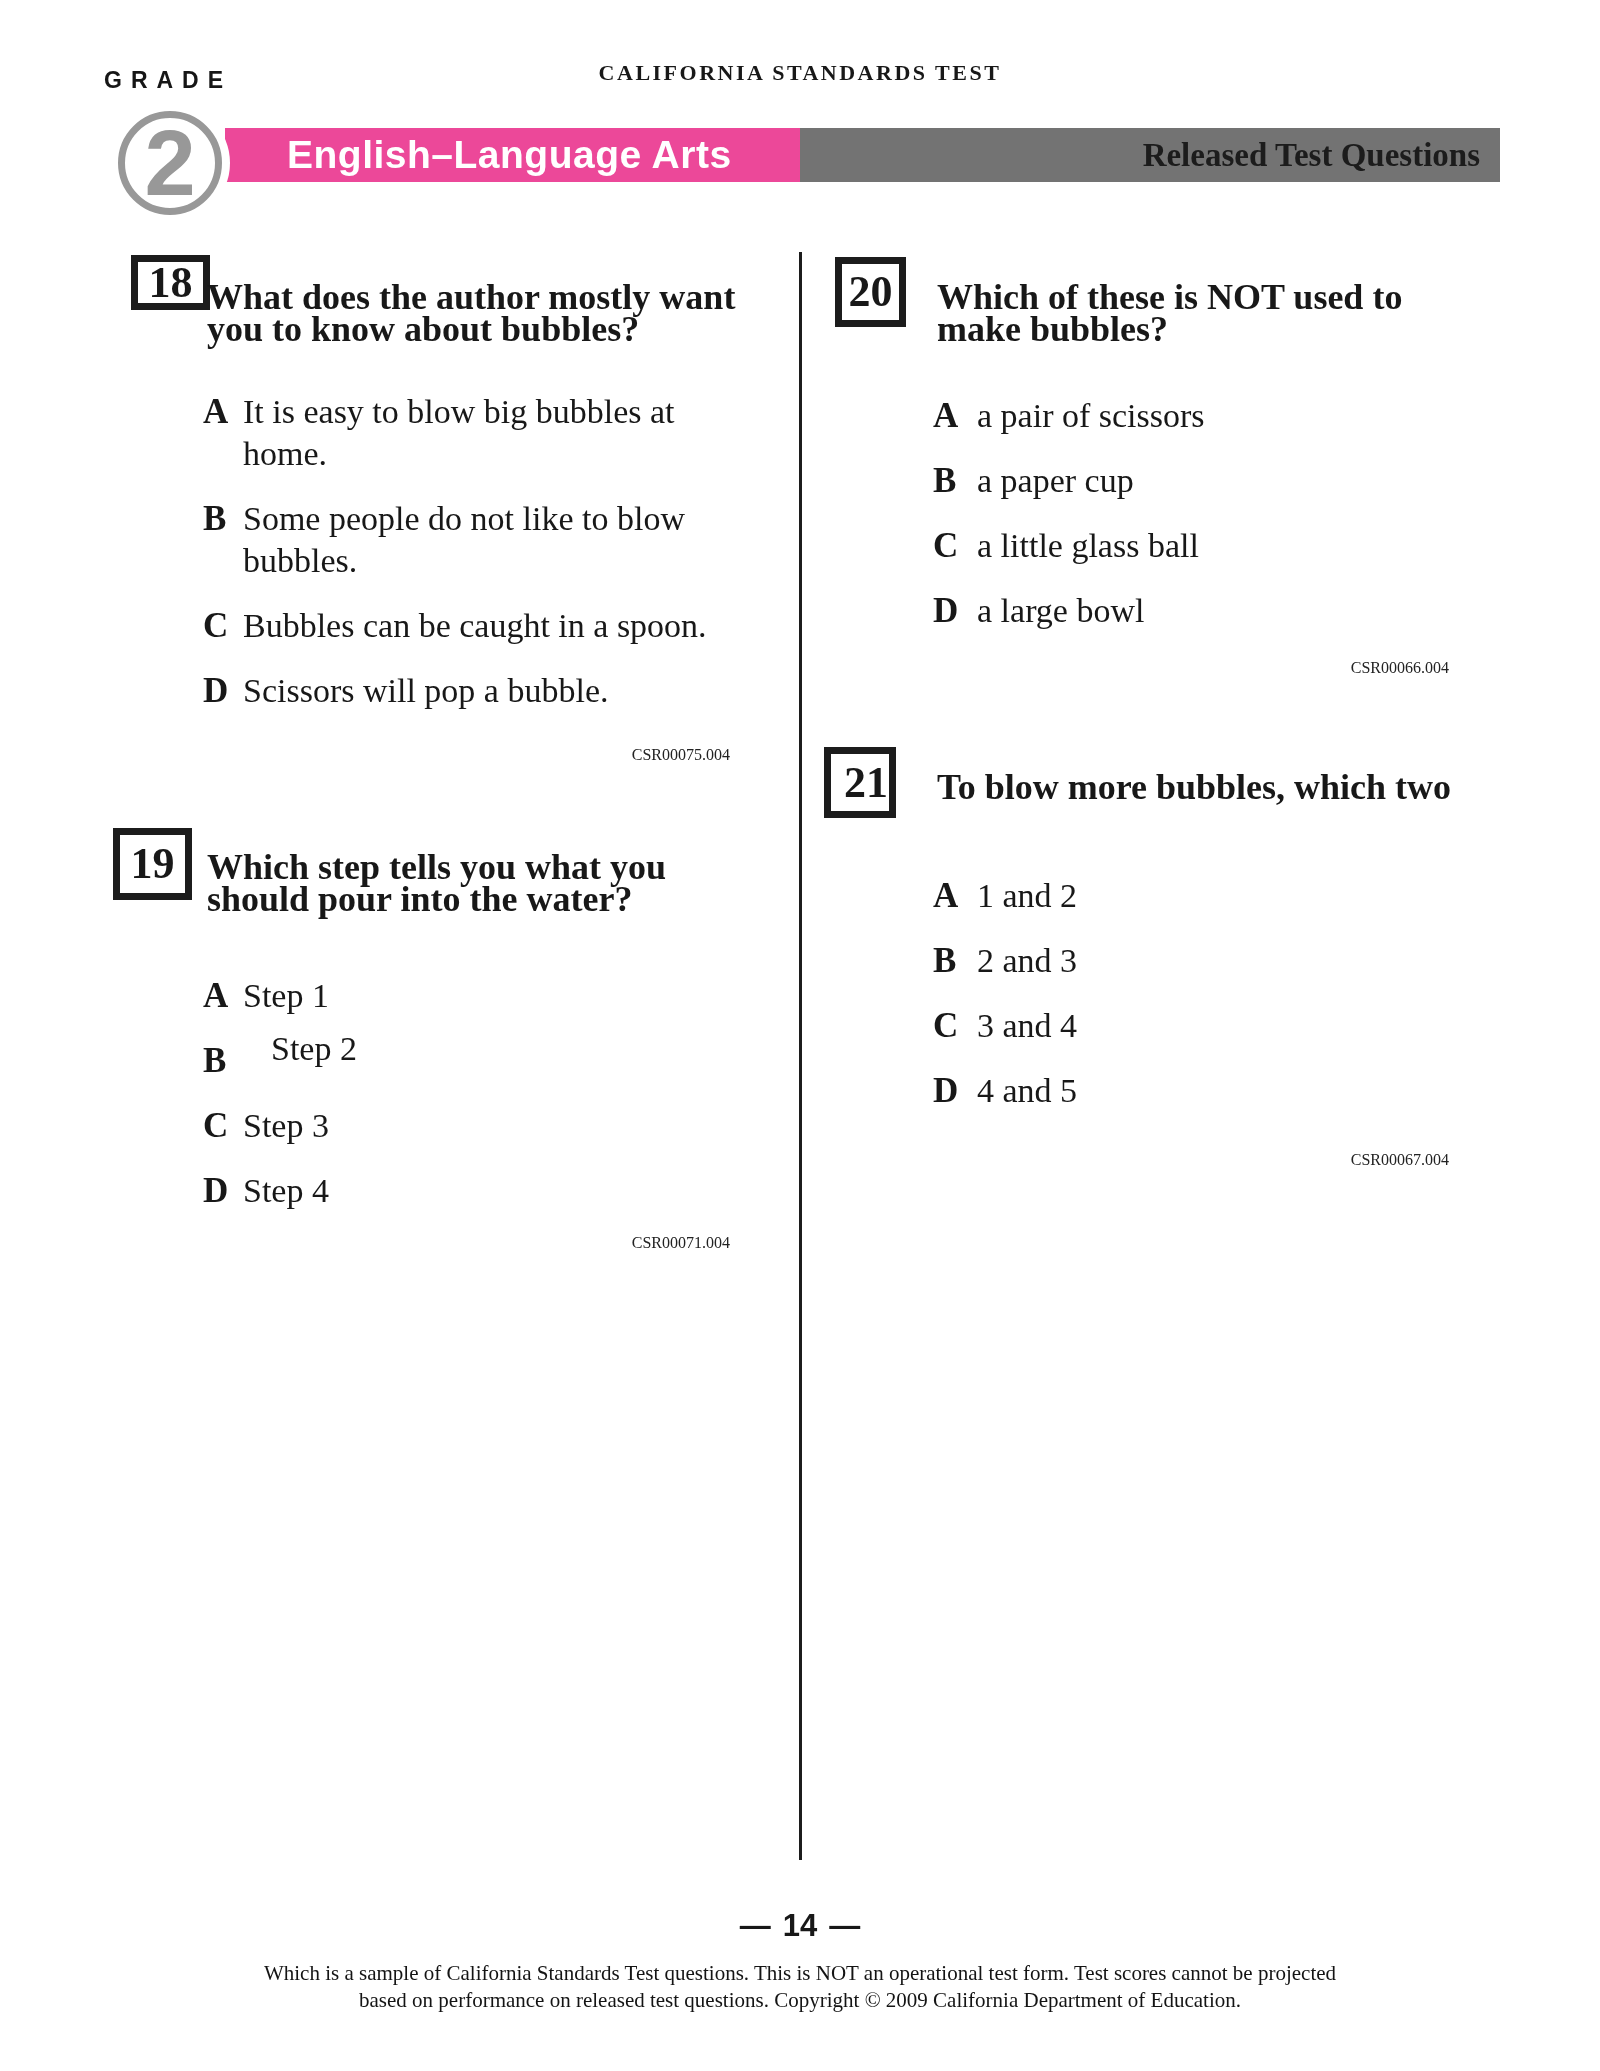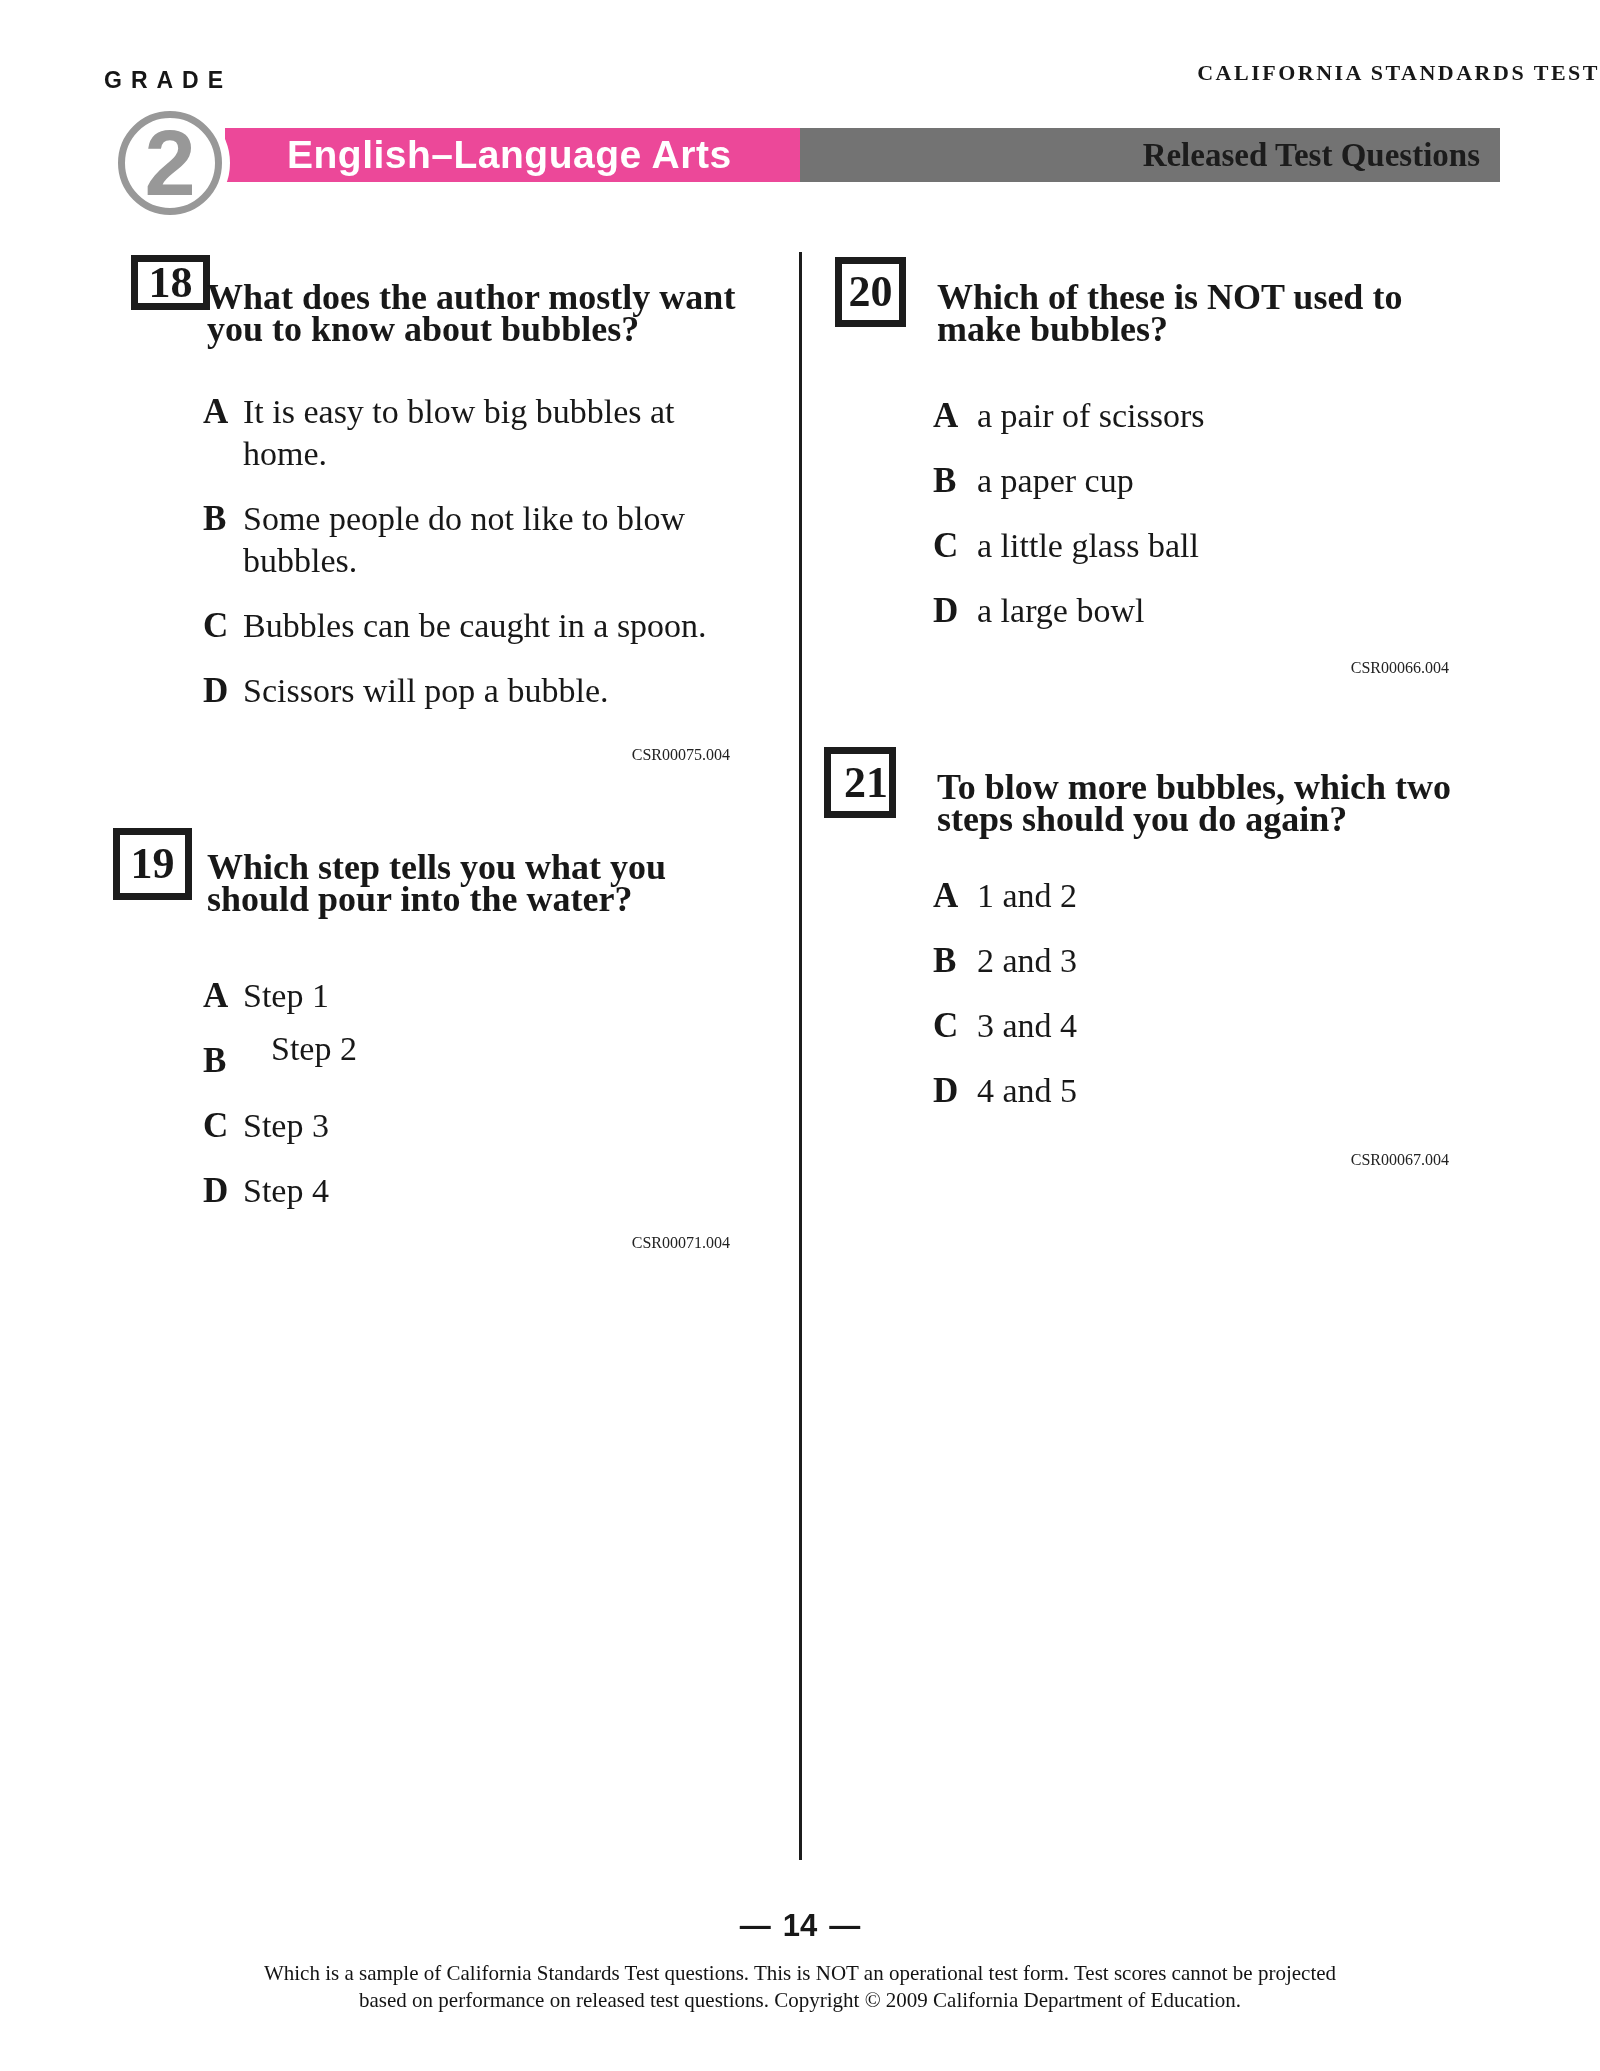--- a/index.html
+++ b/index.html
@@ -6,21 +6,21 @@
   body{width:1600px;height:2071px;position:relative;background:#ffffff;
        font-family:"Liberation Serif",serif;color:#181818;}
   .abs{position:absolute;}
   .grade-label{left:104px;top:67px;font-family:"Liberation Sans",sans-serif;
        font-weight:bold;font-size:23px;letter-spacing:9px;color:#161616;}
   .grade-circle{left:118px;top:111px;width:104px;height:104px;background:#fff;
        border:7px solid #989898;border-radius:50%;box-sizing:border-box;
        box-shadow:0 0 0 8px #ffffff;z-index:3;display:flex;align-items:center;justify-content:center;}
   .grade-circle span{font-family:"Liberation Sans",sans-serif;font-weight:bold;
        font-size:92px;line-height:90px;color:#989898;}
-  .cst-title{left:0;top:60px;width:1600px;text-align:right;font-weight:bold;
+  .cst-title{left:0;top:60px;width:1600px;text-align:center;font-weight:bold;
        font-size:22px;letter-spacing:2.5px;color:#181818;}
   .banner-black{left:225px;top:128px;width:575px;height:54px;background:#ec4899;z-index:1;}
   .banner-black span{position:absolute;left:62px;top:0;line-height:54px;
        font-family:"Liberation Sans",sans-serif;font-weight:bold;font-size:39px;
        color:#ffffff;letter-spacing:0.5px;white-space:nowrap;}
   .banner-gray{left:800px;top:128px;width:700px;height:54px;background:#737373;}
   .banner-gray span{position:absolute;right:20px;top:0;line-height:54px;
        font-weight:bold;font-size:33px;color:#1c1c1c;white-space:nowrap;}
   .divider{left:799px;top:252px;width:3px;height:1608px;background:#1c1c1c;}
   .qbox{border:7px solid #1c1c1c;box-sizing:border-box;background:#fff;
@@ -128,21 +128,20 @@
 <div class="abs opttext" style="left:977px;top:590px;">
   <div>a large bowl</div>
 </div>
 <div class="abs csr" style="left:1149px;top:658px;">CSR00066.004</div>
 
 <div class="abs qbox" style="left:824px;top:747px;width:72px;height:71px;padding-left:12px;">
   <span>21</span>
 </div>
 <div class="abs prompt" style="left:937px;top:771px;">
   <div>To blow more bubbles, which two</div>
-  <div>steps should you do again?</div>
 </div>
 <div class="abs optletter" style="left:933px;top:875px;">A</div>
 <div class="abs opttext" style="left:977px;top:875px;">
   <div>1 and 2</div>
 </div>
 <div class="abs optletter" style="left:933px;top:940px;">B</div>
 <div class="abs opttext" style="left:977px;top:940px;">
   <div>2 and 3</div>
 </div>
 <div class="abs optletter" style="left:933px;top:1005px;">C</div>

